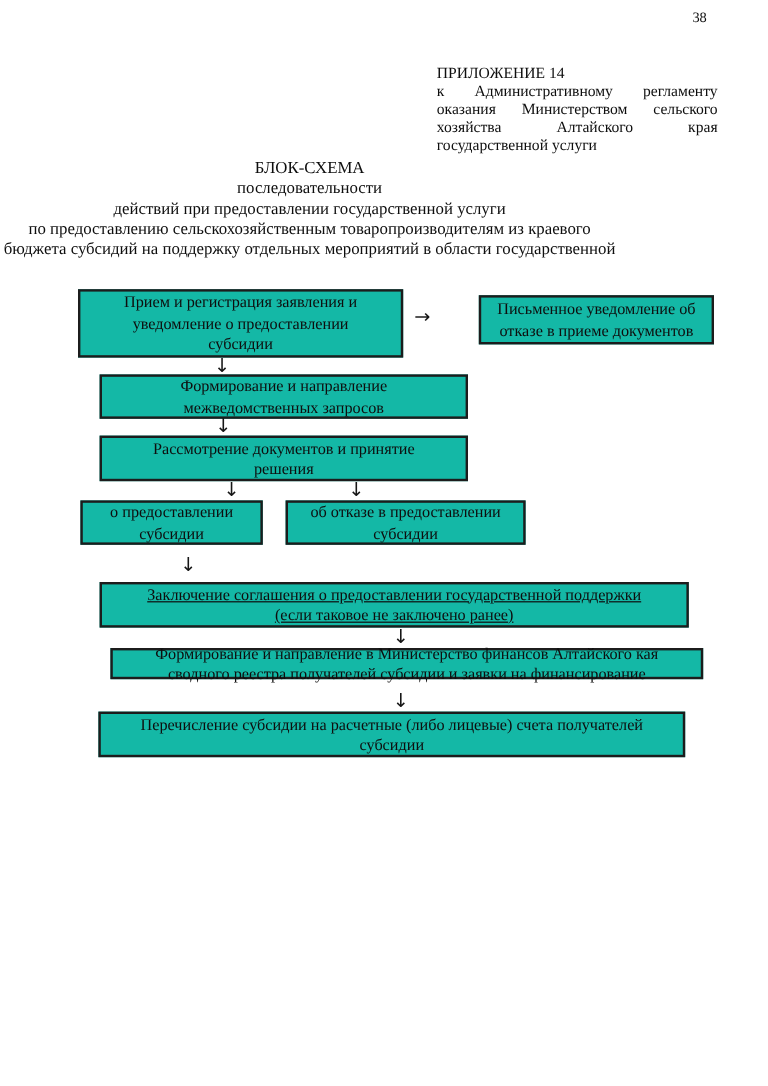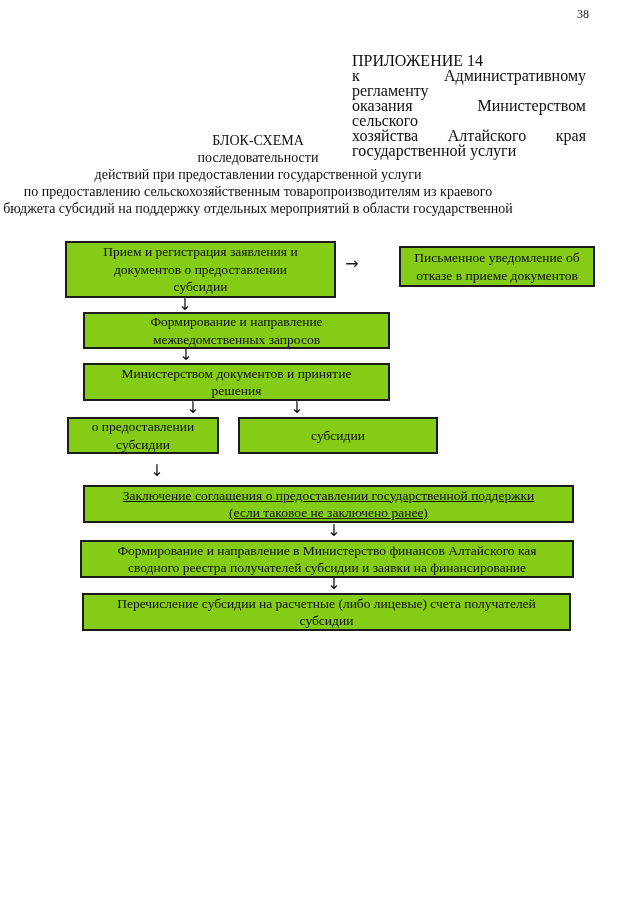--- a/index.html
+++ b/index.html
@@ -17,24 +17,24 @@
     position: absolute;
     left: 570px;
     top: 5px;
     width: 26px;
     text-align: center;
     font-size: 12px;
     line-height: 18px;
   }
   .appendix-header {
     position: absolute;
-    left: 352px;
+    left: 364px;
     top: 53px;
     width: 234px;
-    font-size: 16px;
+    font-size: 13px;
     line-height: 15px;
   }
   .appendix-header .hline { white-space: nowrap; }
   .appendix-header .jline {
     white-space: normal;
     text-align: justify;
     text-align-last: justify;
   }
   .doc-title {
     position: absolute;
@@ -49,30 +49,30 @@
     position: absolute;
     box-sizing: border-box;
     border: 2px solid #1c1c1c;
     display: flex;
     flex-direction: column;
     justify-content: center;
     align-items: center;
     text-align: center;
     font-size: 13.5px;
     line-height: 17.5px;
-    background: #84cc16;
+    background: #14b8a6;
   }
   #box-reception       { left: 65px;  top: 241px; width: 271px; height: 57px; }
   #box-refusal-notice  { left: 399px; top: 246px; width: 196px; height: 41px; }
   #box-interagency     { left: 83px;  top: 312px; width: 307px; height: 37px; }
   #box-review          { left: 83px;  top: 363px; width: 307px; height: 38px; }
   #box-grant           { left: 67px;  top: 417px; width: 152px; height: 37px; }
   #box-refuse-grant    { left: 238px; top: 417px; width: 200px; height: 37px; }
   #box-agreement       { left: 83px;  top: 485px; width: 491px; height: 38px; text-decoration: underline; }
-  #box-registry        { left: 80px;  top: 540px; width: 494px; height: 38px; }
+  #box-registry        { left: 92px;  top: 540px; width: 494px; height: 26px; }
   #box-transfer        { left: 82px;  top: 593px; width: 489px; height: 38px; }
   .arr {
     position: absolute;
     width: 18px;
     height: 18px;
     text-align: center;
     font-size: 16px;
     line-height: 18px;
     color: #161616;
     font-family: "DejaVu Sans", sans-serif;
@@ -104,54 +104,55 @@
   <div class="doc-title">
     <div>БЛОК-СХЕМА</div>
     <div>последовательности</div>
     <div>действий при предоставлении государственной услуги</div>
     <div>по предоставлению сельскохозяйственным товаропроизводителям из краевого</div>
     <div>бюджета субсидий на поддержку отдельных мероприятий в области государственной</div>
   </div>
 
   <div class="fbox" id="box-reception">
     <div>Прием и регистрация заявления и</div>
-    <div>документов о предоставлении</div>
+    <div>уведомление о предоставлении</div>
     <div>субсидии</div>
   </div>
 
   <span class="arr" id="arr-right">→</span>
 
   <div class="fbox" id="box-refusal-notice">
     <div>Письменное уведомление об</div>
     <div>отказе в приеме документов</div>
   </div>
 
   <span class="arr" id="arr-d1">↓</span>
 
   <div class="fbox" id="box-interagency">
     <div>Формирование и направление</div>
     <div>межведомственных запросов</div>
   </div>
 
   <span class="arr" id="arr-d2">↓</span>
 
   <div class="fbox" id="box-review">
-    <div>Министерством документов и принятие</div>
+    <div>Рассмотрение документов и принятие</div>
     <div>решения</div>
   </div>
 
   <span class="arr" id="arr-d3a">↓</span>
   <span class="arr" id="arr-d3b">↓</span>
 
   <div class="fbox" id="box-grant">
     <div>о предоставлении</div>
     <div>субсидии</div>
   </div>
 
   <div class="fbox" id="box-refuse-grant">
+    <div>об отказе в предоставлении</div>
     <div>субсидии</div>
   </div>
 
   <span class="arr" id="arr-d4">↓</span>
 
   <div class="fbox" id="box-agreement">
     <div>Заключение соглашения о предоставлении государственной поддержки</div>
     <div>(если таковое не заключено ранее)</div>
   </div>
 

